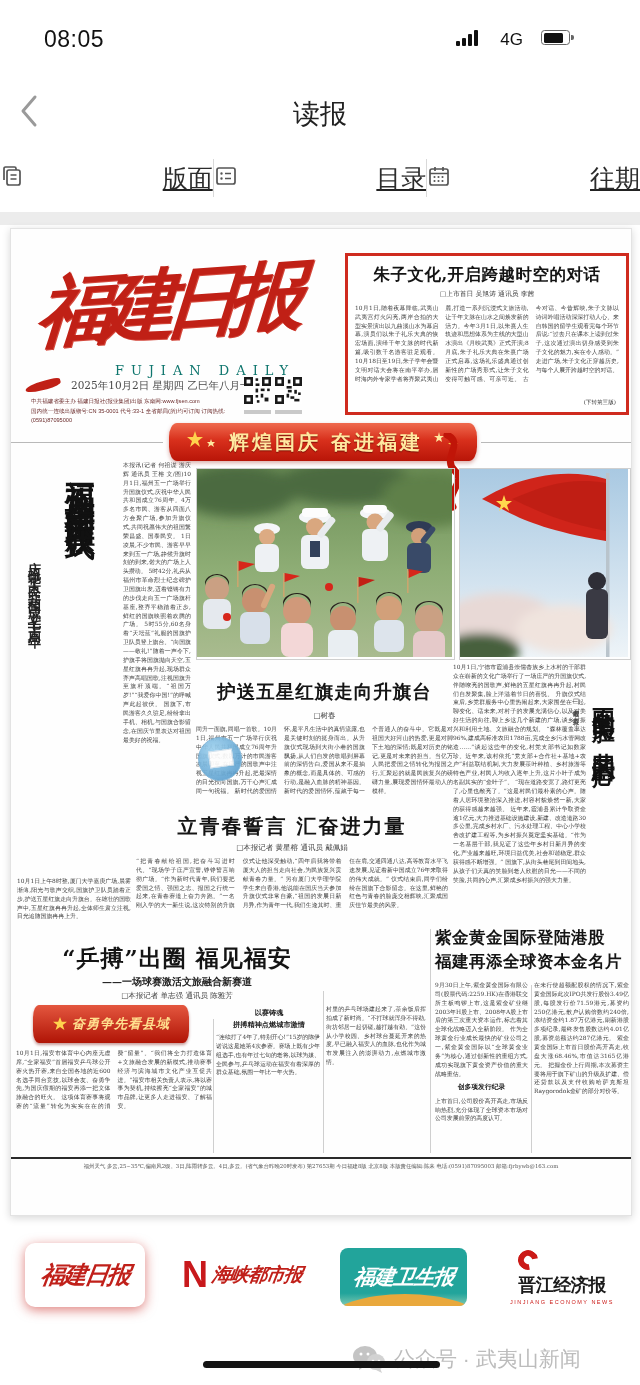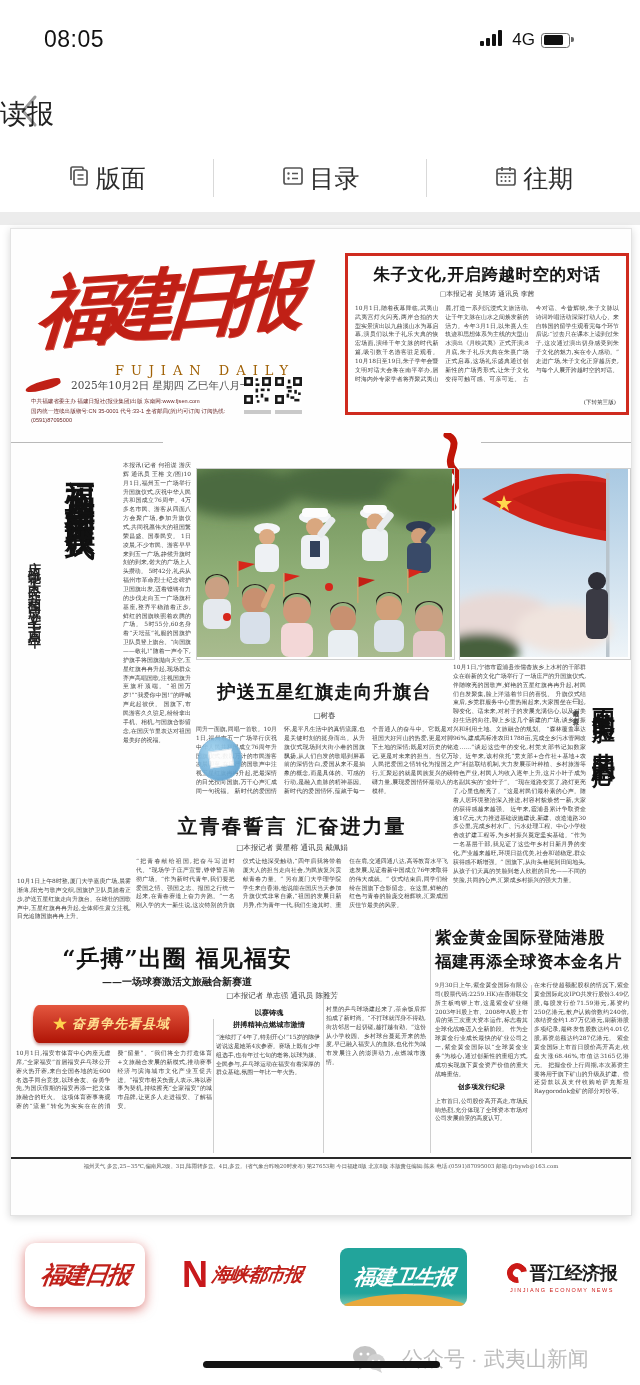--- a/index.html
+++ b/index.html
@@ -2,49 +2,49 @@
 <html><head>
 <meta charset="utf-8">
 <style>
   html,body{margin:0;padding:0;background:#fff;}
   .screen{position:relative;width:640px;height:1385px;background:#ffffff;overflow:hidden;
           font-family:"Liberation Sans",sans-serif;color:#222;}
   .abs{position:absolute;}
 
   
   .sb-time{left:44px;top:26px;font-size:23px;font-weight:normal;color:#111;letter-spacing:.5px;}
-  .sb-right{right:70px;top:30px;display:flex;align-items:center;gap:6px;}
+  .sb-right{right:70px;top:30px;display:flex;gap:18px;}
   .sb-net{font-size:17px;color:#111;}
   .battery{width:27px;height:13px;border:1.5px solid #666;border-radius:3.5px;position:relative;}
   .battery .fill{position:absolute;left:1.5px;top:1.5px;bottom:1.5px;width:19px;background:#111;border-radius:1.5px;}
   .battery .tip{position:absolute;right:-4.5px;top:3.5px;width:2.5px;height:5px;background:#666;border-radius:0 2px 2px 0;}
 
   
   .back{left:18px;top:94px;width:30px;height:34px;cursor:pointer;}
-  .nav-title{left:0;top:96px;width:640px;text-align:left;font-size:27px;color:#222;}
+  .nav-title{left:0;top:96px;width:640px;text-align:center;font-size:27px;color:#222;}
 
   
   .toolbar{left:0;top:152px;width:640px;height:52px;display:flex;align-items:center;}
-  .tb-item{flex:1;display:flex;align-items:center;justify-content:center;gap:5px;cursor:pointer;}
+  .tb-item{flex:1;display:flex;align-items:center;justify-content:space-between;gap:5px;cursor:pointer;text-decoration:underline;}
   .tb-label{font-size:25px;color:#2c2c2c;}
   .tb-div{width:1px;height:38px;background:#d9d9d9;}
   .graystrip{left:0;top:212px;width:640px;height:13px;background:#ececec;}
 
   
   .page{left:10px;top:228px;width:620px;height:986px;background:#fefefe;border:1px solid #e3e3e3;
         box-shadow:0 2px 8px rgba(0,0,0,.16);}
   .tt{font-size:5.9px;line-height:1.5;text-align:justify;color:#3d3d3d;font-family:"DejaVu Serif","Liberation Serif",serif;}
   .hl{font-family:"DejaVu Serif","Liberation Serif",serif;font-weight:900;color:#141414;}
   .byline{font-size:7.5px;color:#444;text-align:center;font-family:"DejaVu Serif",serif;}
 
   
   .mast-title{left:26px;top:34px;width:340px;font-size:76px;line-height:1;color:#c02016;
               font-family:"DejaVu Serif",serif;font-weight:bold;font-style:italic;
               letter-spacing:-12px;transform:rotate(-4deg) skewX(-8deg);text-shadow:1px 1px 0 #d4483c;}
-  .mast-en{left:104px;top:134px;font-size:13px;letter-spacing:7px;color:#a16207;font-family:"DejaVu Serif",serif;}
+  .mast-en{left:104px;top:134px;font-size:13px;letter-spacing:7px;color:#0f766e;font-family:"DejaVu Serif",serif;}
   .brush{left:14px;top:152px;width:36px;height:9px;background:#c02016;border-radius:70% 30% 50% 50%;transform:rotate(-14deg);}
   .mast-date{left:60px;top:150px;width:220px;font-size:10.5px;color:#4a4a4a;font-family:"DejaVu Serif",serif;}
   .mast-info{left:20px;top:168px;width:210px;font-size:5.6px;line-height:1.7;color:#6a2a2a;}
   .qr{width:27px;height:27px;}
   .qrcap{width:27px;height:4px;background:#c9c9c9;margin-top:2px;}
 
   
   .zhuzi{left:334px;top:24px;width:284px;height:162px;border:3px solid #cf2b1f;background:#fff;box-sizing:border-box;padding:5px 7px;}
   .z-hl{font-size:16.5px;text-align:center;letter-spacing:.5px;line-height:1.2;margin-top:4px;}
   .z-by{margin-top:4px;font-size:6.8px;}
@@ -88,21 +88,21 @@
 
   
   .lq-hl{left:125px;top:584px;width:312px;text-align:center;font-size:20px;letter-spacing:2px;}
   .lq-by{left:125px;top:614px;width:312px;}
   .lq-cols{left:125px;top:628px;width:312px;height:88px;column-count:3;column-gap:8px;overflow:hidden;}
   .lq-lead{left:6px;top:648px;width:114px;height:72px;overflow:hidden;}
 
   
   .pp-hl{left:5px;top:714px;width:322px;text-align:center;font-size:23px;letter-spacing:1px;}
   .pp-sub{left:5px;top:746px;width:322px;text-align:center;font-size:10px;color:#222;font-family:"DejaVu Serif",serif;font-weight:bold;}
-  .pp-by{left:5px;top:762px;width:322px;text-align:right;}
+  .pp-by{left:5px;top:762px;width:322px;}
   .pp-ribbon{left:22px;top:776px;width:156px;height:38px;border-radius:6px/12px;
              background:linear-gradient(180deg,#e4573f,#b01406);display:flex;align-items:center;justify-content:center;
              box-shadow:0 2px 3px rgba(120,10,5,.4);}
   .pp-ribbon span{font-size:13px;font-weight:bold;font-style:italic;color:#ffdf8e;font-family:"DejaVu Serif",serif;letter-spacing:1px;}
   .pp-shead{left:205px;top:778px;width:106px;text-align:center;font-size:7.2px;font-weight:bold;color:#222;font-family:"DejaVu Serif",serif;line-height:1.6;}
   .pp-col12{left:5px;top:820px;width:196px;height:106px;column-count:2;column-gap:7px;overflow:hidden;}
   .pp-col3{left:205px;top:804px;width:104px;height:122px;overflow:hidden;}
   .pp-col4{left:315px;top:776px;width:100px;height:150px;overflow:hidden;}
 
   
@@ -126,28 +126,28 @@
   .tab2{left:182px;top:1252px;width:134px;height:46px;display:flex;align-items:center;gap:4px;}
   .n-mark{font-size:36px;font-weight:900;color:#c8191c;font-family:"Liberation Sans",sans-serif;line-height:1;}
   .tab2 .cal-red{font-size:19px;letter-spacing:-1px;}
   .tab3{left:340px;top:1248px;width:127px;height:58px;border-radius:8px;overflow:hidden;position:absolute;
         background:linear-gradient(180deg,#22a49b 78%,#7fc9b2 100%);display:flex;align-items:center;justify-content:center;}
   .tab3 .arc{position:absolute;left:-10px;bottom:-14px;width:150px;height:26px;background:#e9a83c;border-radius:50% 50% 0 0/100% 100% 0 0;}
   .tab3 .cal-white{font-family:"DejaVu Serif",serif;font-style:italic;font-weight:bold;font-size:21px;color:#fff;
                    letter-spacing:-1px;transform:skewX(-8deg);position:relative;z-index:2;}
   .tab4{left:498px;top:1252px;width:128px;height:50px;background:#fff;border-radius:6px;display:flex;
         flex-direction:column;align-items:center;justify-content:center;}
-  .tab4-row{display:flex;align-items:center;gap:3px;}
+  .tab4-row{display:flex;align-items:flex-start;gap:3px;flex-direction:column;}
   .c-mark{width:20px;height:20px;border-radius:50%;border:6px solid #cb1a17;border-right-color:transparent;
           box-sizing:border-box;transform:rotate(35deg);}
   .tab4-name{font-size:18px;font-weight:900;color:#1b1b1b;font-family:"DejaVu Serif",serif;letter-spacing:-.5px;}
   .tab4-sub{font-size:5.5px;color:#cb1a17;letter-spacing:1.5px;margin-top:2px;}
 
   
-  .watermark{left:352px;top:1344px;display:flex;align-items:center;gap:16px;color:#bcbcbc;font-size:21px;}
+  .watermark{left:352px;top:1344px;display:flex;align-items:center;gap:8px;color:#bcbcbc;font-size:21px;}
   .home-indicator{left:203px;top:1361px;width:237px;height:7px;background:#141414;border-radius:4px;cursor:grab;}
 </style>
 </head>
 <body>
 
 <div class="screen">
 
   <div class="abs sb-time">08:05</div>
   <div class="abs sb-right">
     <span>
@@ -261,27 +261,42 @@
             <rect x="9" y="13" width="2" height="3"></rect>
             <rect x="12" y="15" width="3" height="2"></rect>
             <rect x="15" y="17" width="4" height="2"></rect>
           </g>
         </svg>
       <div class="qrcap"></div>
     </div>
 
     <div class="abs zhuzi">
       <div class="hl z-hl">朱子文化,开启跨越时空的对话</div>
-      <div class="byline z-by">□本报记者 吴旭涛 通讯员 李茜</div>
+      <div class="byline z-by">□上市首日 吴旭涛 通讯员 李茜</div>
       <div class="tt z-cols">10月1日,随着夜幕降临,武夷山武夷宫灯火闪亮,两岸合拍的大型实景演出以九曲溪山水为幕启幕,演员们以朱子礼乐大典的恢宏场面,演绎千年文脉的时代新篇,吸引数千名游客驻足观看。 10月18日至19日,朱子学年会暨文明对话大会将在南平举办,届时海内外专家学者将齐聚武夷山麓,打造一系列沉浸式文旅活动,让千年文脉在山水之间焕发新的活力。今年3月1日,以朱熹人生轨迹和思想体系为主线的大型山水演出《月映武夷》正式开演;8月底,朱子礼乐大典在朱熹广场正式启幕,这场礼乐盛典通过创新性的广场秀形式,让朱子文化变得可触可感、可亲可近。 古今对话、今昔辉映,朱子文脉以诗词吟唱活动深深打动人心。来自韩国的留学生观看完每个环节后说:“过去只在课本上读到过朱子,这次通过演出切身感受到朱子文化的魅力,实在令人感动。” 走进广场,朱子文化正穿越历史,与每个人展开跨越时空的对话。</div>
       <div class="z-jump">(下转第三版)</div>
     </div>
 
     <div class="abs hline" style="left:0;width:152px;"></div>
     <div class="abs hline" style="left:470px;width:150px;"></div>
+    <div class="abs banner">
+      <svg width="40" height="26" viewBox="0 0 40 26" style="margin-right:6px;">
+        <g fill="#ffd34d">
+            <polygon points="12,2 14,8 20,8 15,12 17,18 12,14 7,18 9,12 4,8 10,8"></polygon>
+        <polygon points="28,10 29,13 32,13 30,15 31,18 28,16 25,18 26,15 24,13 27,13" fill="#ffe9a0"></polygon>
+          </g>
+        </svg>
+      <span class="banner-text">辉煌国庆 奋进福建</span>
+      <svg width="34" height="26" viewBox="0 0 34 26" style="margin-left:6px;">
+        <g fill="#ffe9a0">
+            <polygon points="10,3 11,7 15,7 12,9 13,13 10,11 7,13 8,9 5,7 9,7"></polygon>
+        <polygon points="24,10 25,14 29,14 26,16 27,20 24,18 21,20 22,16 19,14 23,14" fill="#ffd34d"></polygon>
+          </g>
+        </svg>
+    </div>
     <div class="abs ribbon-tail">
       <svg width="34" height="78" viewBox="0 0 34 78">
           <path d="M8 2 C 26 10 2 26 16 38 C 28 48 6 60 14 74" fill="none" stroke="#c01508" stroke-width="7" stroke-linecap="round"></path>
         </svg>
     </div>
 
     <div class="abs vh-main">福州五一广场举行升国旗仪式</div>
     <div class="abs vh-sub">庆祝中华人民共和国成立七十六周年</div>
     <div class="abs tt flag-col">本报讯(记者 何祖谋 游庆辉 通讯员 王榕 文/图)10月1日,福州五一广场举行升国旗仪式,庆祝中华人民共和国成立76周年。4万多名市民、游客从四面八方会聚广场,参加升旗仪式,共同祝愿伟大的祖国繁荣昌盛、国泰民安。 1日凌晨,不少市民、游客早早来到五一广场,静候升旗时刻的到来,偌大的广场上人头攒动。 5时42分,礼兵从福州市革命烈士纪念碑护卫国旗出发,迈着铿锵有力的步伐走向五一广场旗杆基座,整齐平稳踏着正步,鲜红的国旗映照着欢腾的广场。 5时55分,60名身着“天坛蓝”礼服的国旗护卫队员登上旗台。“向国旗——敬礼!”随着一声令下,护旗手将国旗抛向天空,五星红旗冉冉升起,现场群众齐声高唱国歌,注视国旗升至旗杆顶端。“祖国万岁!”“我爱你中国!”的呼喊声此起彼伏。 国旗下,市民游客久久驻足,纷纷拿出手机、相机,与国旗合影留念,在国庆节里表达对祖国最美好的祝福。</div>
 

